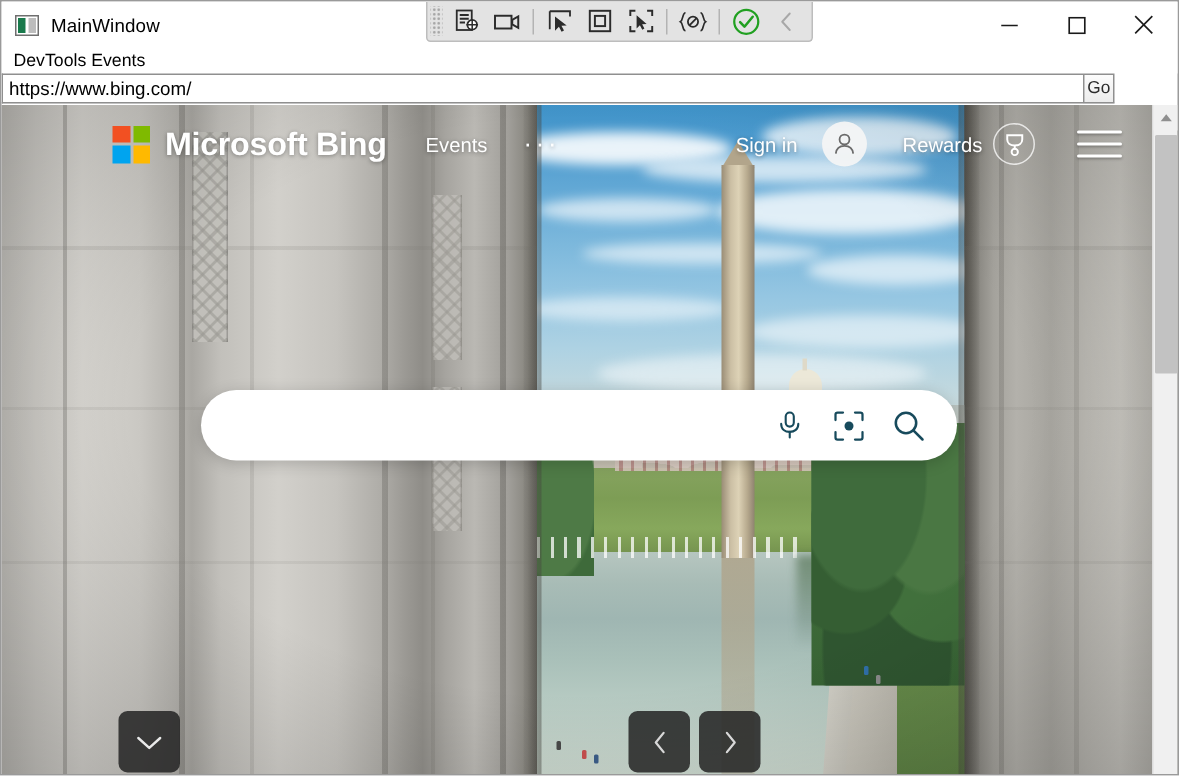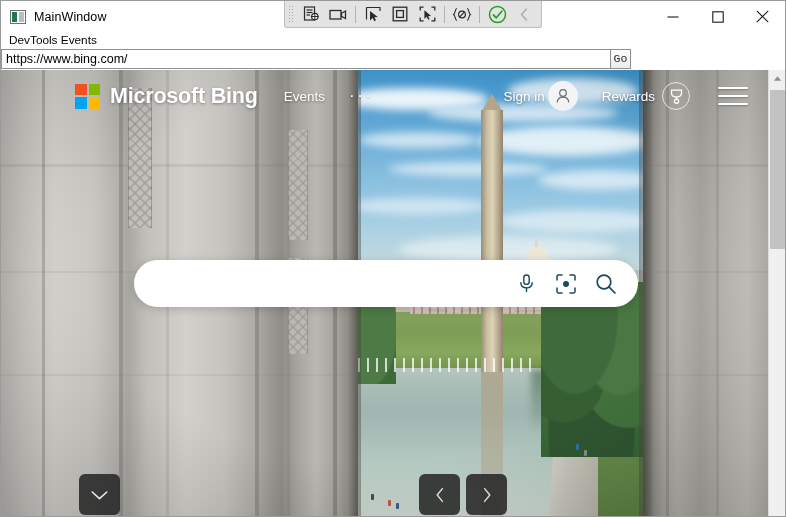--- a/index.html
+++ b/index.html
@@ -139,21 +139,21 @@
     color: #000000;
     cursor: pointer;
     white-space: nowrap;
     line-height: 17px;
   }
 
   
   .addrbar {
     position: absolute;
     left: 0; top: 48px;
-    width: 630px; height: 20px;
+    width: 742px; height: 20px;
     background: #ffffff;
     display: flex;
     align-items: stretch;
     border-bottom: 1px solid #d7d7d7;
   }
   .addr-input {
     flex: 1 1 auto;
     height: 20px;
     border: 1px solid #8f8f8f;
     border-right: none;
@@ -163,21 +163,21 @@
     color: #000000;
     padding: 0 4px;
     outline: none;
     line-height: 18px;
   }
   .go-btn {
     flex: 0 0 auto;
     width: 21px; height: 20px;
     background: linear-gradient(#fcfcfc, #ececec);
     border: 1px solid #8f8f8f;
-    font-family: Liberation Mono, monospace;
+    font-family: Liberation Sans, sans-serif;
     font-size: 11.5px;
     color: #2c2c2c;
     cursor: pointer;
     padding: 0;
     line-height: 16px;
   }
 
   
   .viewport {
     position: absolute;
@@ -565,21 +565,21 @@
   }
   .header-right {
     margin-left: auto;
     display: flex;
     align-items: center;
     gap: 0;
   }
   .signin {
     display: flex;
     align-items: center;
-    gap: 3px;
+    gap: 16px;
     cursor: pointer;
     justify-content: flex-end;
   }
   .signin-label {
     font-size: 13.5px;
     color: #ffffff;
     text-shadow: 0 1px 3px rgba(0,0,0,.4);
     white-space: nowrap;
   }
   .avatar-circle {

